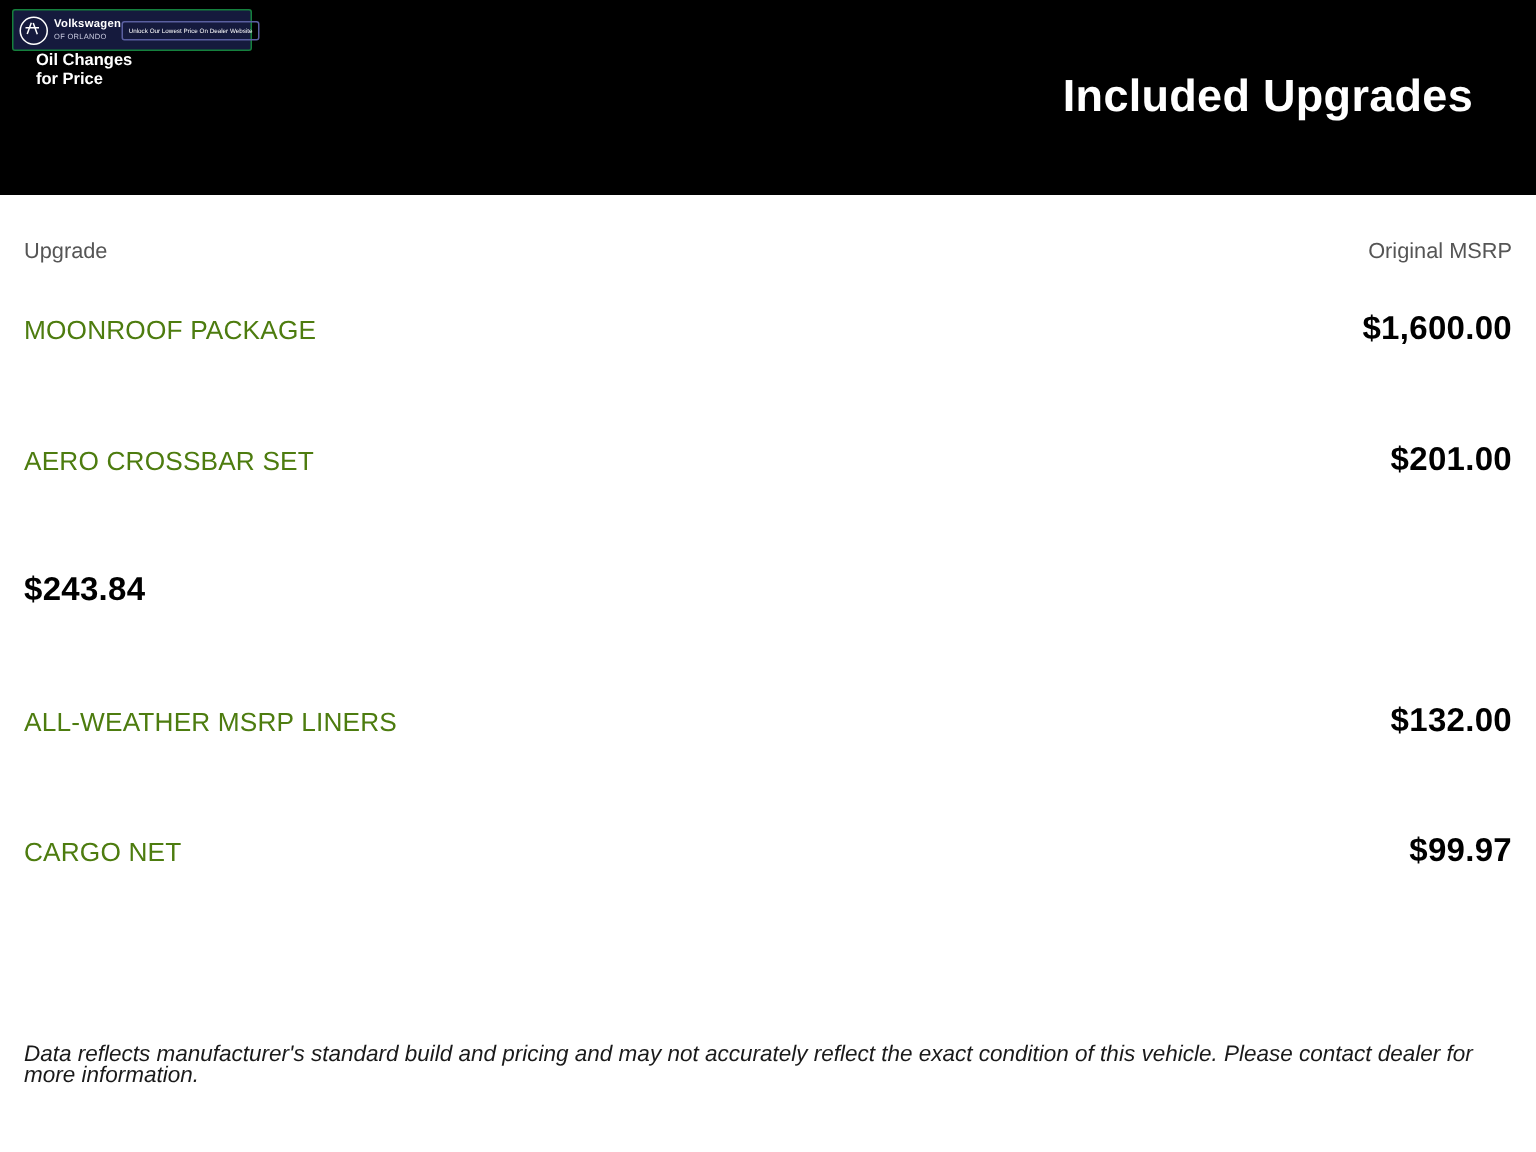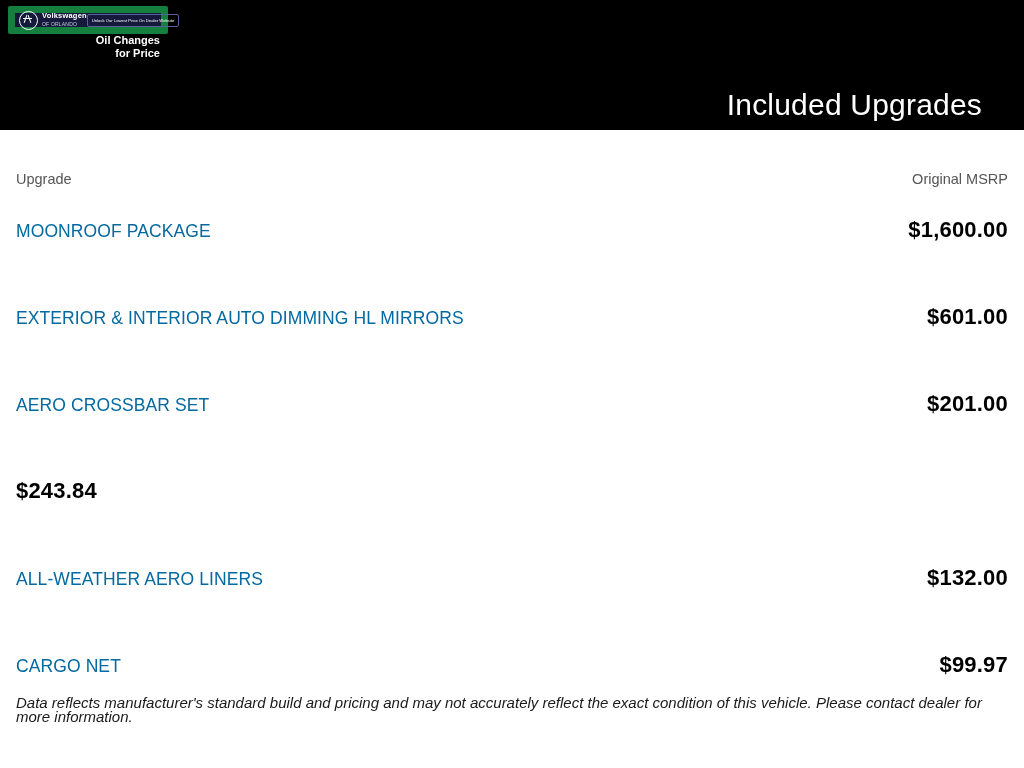--- a/index.html
+++ b/index.html
@@ -24,21 +24,21 @@
     box-sizing: border-box;
   }
 
   .brand-badge {
     position: absolute;
     left: 8px;
     top: 6px;
     width: 160px;
     height: 28px;
     background: #151a3d;
-    border: 7px solid #15803d;
+    border: 1px solid #15803d;
     border-radius: 2px;
     display: flex;
     align-items: center;
     padding: 0 4px;
     box-sizing: border-box;
   }
   .vw-logo {
     width: 17px;
     height: 17px;
     border-radius: 50%;
@@ -79,69 +79,67 @@
     border-radius: 2px;
     color: #ffffff;
     font-size: 4.2px;
     padding: 3px 4px;
     white-space: nowrap;
     line-height: 5px;
   }
 
   .oil-changes {
     position: absolute;
-    left: 4px;
+    left: 24px;
     top: 34px;
     width: 160px;
-    text-align: right;
+    text-align: left;
     color: #ffffff;
     font-size: 11px;
     font-weight: bold;
     line-height: 13px;
     padding-right: 4px;
     box-sizing: border-box;
   }
 
   .header-title {
     position: absolute;
     right: 42px;
     top: 48px;
     color: #ffffff;
     font-size: 30px;
-    font-weight: normal;
+    font-weight: bold;
     letter-spacing: .2px;
-    margin-top: 40px;
   }
 
   
   .content {
     padding: 0 16px;
     box-sizing: border-box;
   }
 
   .col-head {
     display: flex;
     justify-content: space-between;
     align-items: baseline;
     padding-top: 30px;
     color: #555555;
     font-size: 14.5px;
-    margin-top: 11px;
   }
 
   .row {
     display: flex;
     justify-content: space-between;
     align-items: baseline;
     height: 87px;
   }
   .row:first-of-type { padding-top: 0; }
   .row-name {
     font-size: 17.5px;
-    color: #0369a1;
+    color: #4d7c0f;
     letter-spacing: .1px;
   }
   .row-price {
     font-size: 22px;
     font-weight: bold;
     color: #000000;
     letter-spacing: .2px;
   }
 
   .rows {
@@ -192,36 +190,32 @@
     <span>Original MSRP</span>
   </div>
 
   <div class="rows">
 
     <div class="row">
       <span class="row-name">MOONROOF PACKAGE</span>
       <span class="row-price">$1,600.00</span>
     </div>
 
-    <div class="row">
-      <span class="row-name">EXTERIOR &amp; INTERIOR AUTO DIMMING HL MIRRORS</span>
-      <span class="row-price">$601.00</span>
-    </div>
 
     <div class="row">
       <span class="row-name">AERO CROSSBAR SET</span>
       <span class="row-price">$201.00</span>
     </div>
 
     <div class="row">
       <span class="row-price">$243.84</span>
     </div>
 
     <div class="row">
-      <span class="row-name">ALL-WEATHER AERO LINERS</span>
+      <span class="row-name">ALL-WEATHER MSRP LINERS</span>
       <span class="row-price">$132.00</span>
     </div>
 
     <div class="row">
       <span class="row-name">CARGO NET</span>
       <span class="row-price">$99.97</span>
     </div>
 
   </div>
 </div>

